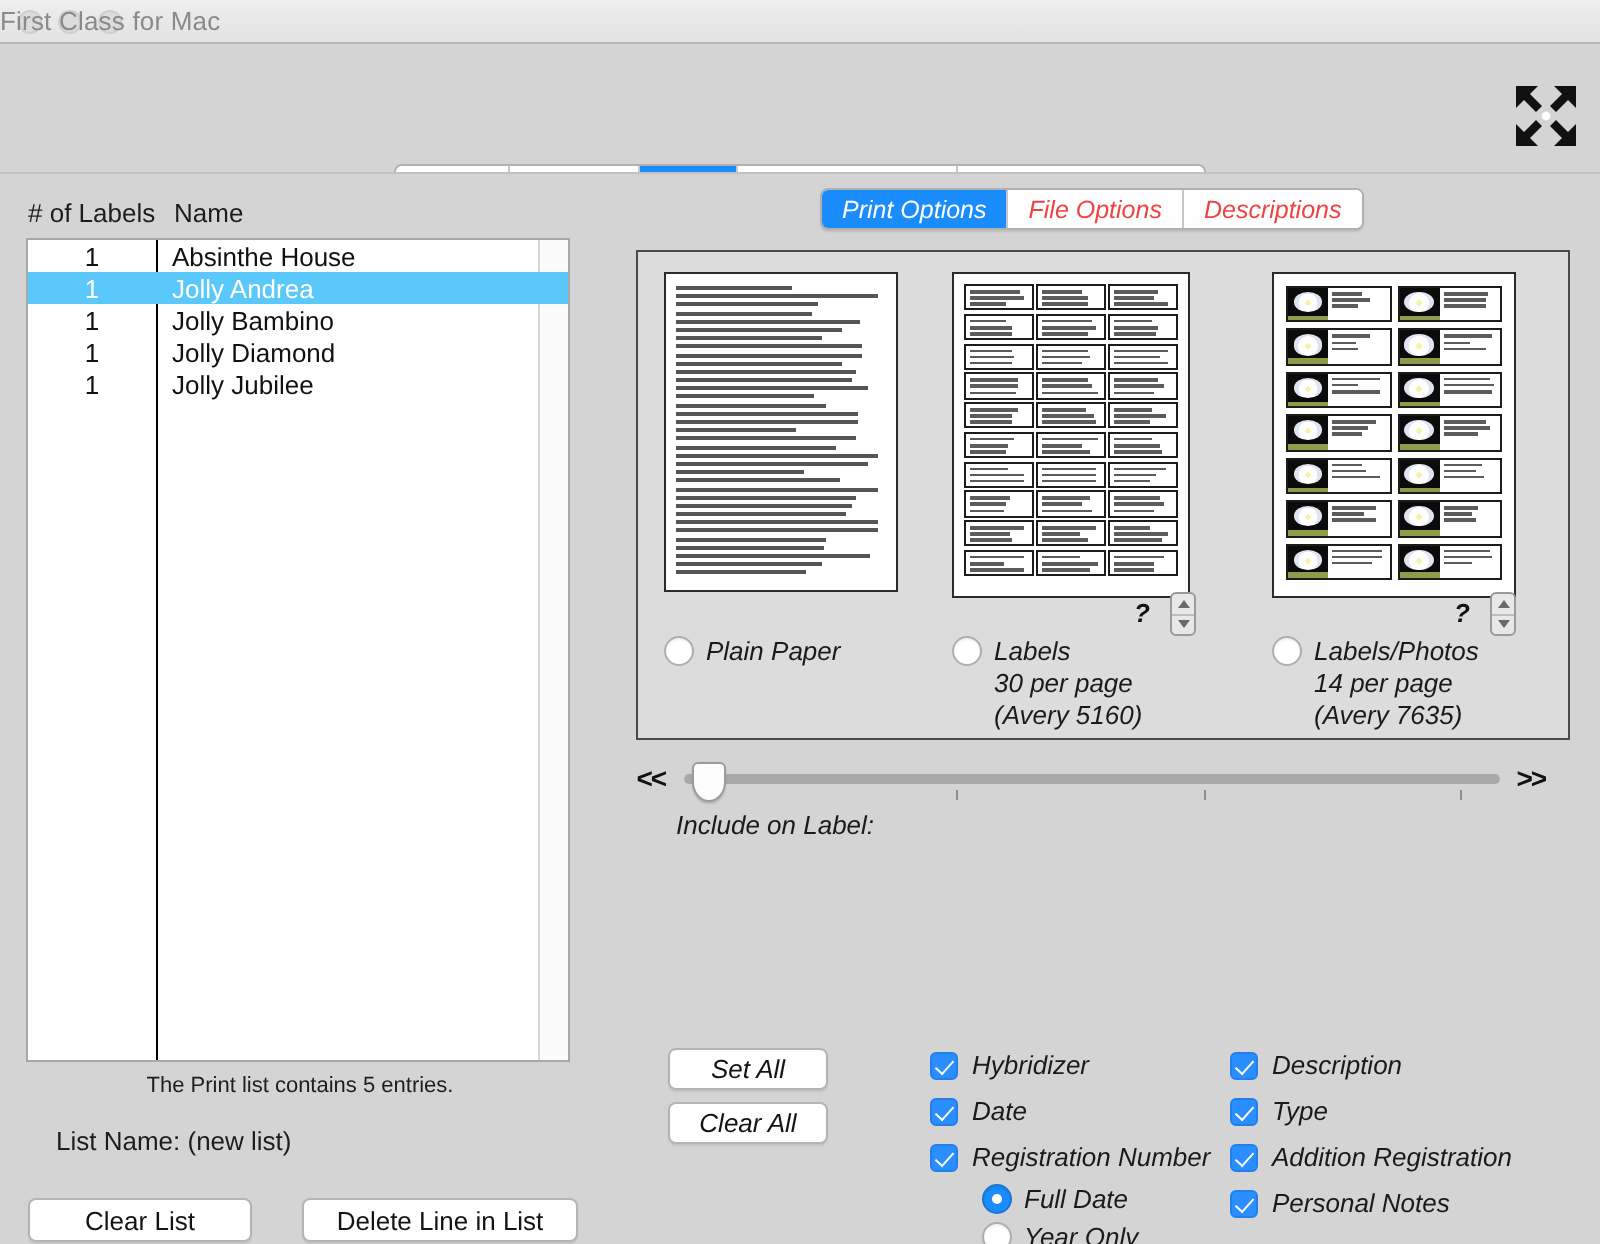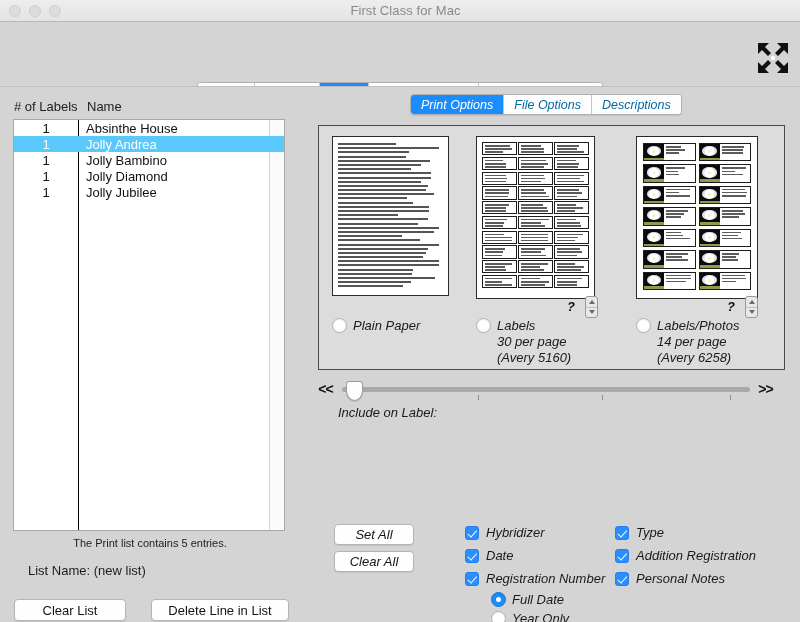--- a/index.html
+++ b/index.html
@@ -16,21 +16,21 @@
   .titlebar {
     position: absolute; left: 0; top: 0; width: 800px; height: 22px;
     background: linear-gradient(to bottom, #eeeeee, #e3e3e3);
     border-bottom: 1px solid #b9b9b9;
     display: flex; align-items: center;
   }
   .traffic { display: flex; gap: 8px; margin-left: 9px; }
   .tl { width: 12px; height: 12px; border-radius: 50%;
         background: #dcdcdc; border: 1px solid #cfcfcf; }
   .win-title {
-    position: absolute; left: 11px; right: 0; text-align: center;
+    position: absolute; left: 0; right: 0; text-align: left;
     font-size: 13px; color: #8a8a8a; letter-spacing: .1px;
   }
 
   
   .header { position: absolute; left: 0; top: 22px; width: 800px; height: 66px;
             background: #d4d4d4; }
 
   
   .expand-icon { position: absolute; right: 8px; top: 17px;
                  width: 38px; height: 38px; cursor: pointer; }
@@ -117,21 +117,21 @@
   
   .right { position: absolute; left: 300px; top: 0; width: 500px; height: 536px; font-style: italic; }
 
   .subtabbar {
     position: absolute; left: 110px; top: 7px; display: flex; height: 21px;
     border: 1px solid #b0b0b0; border-radius: 4px; overflow: hidden;
     background: #fff; box-shadow: 0 1px 1px rgba(0,0,0,.10);
   }
   .subtab {
     padding: 0 10px; display: flex; align-items: center; font-size: 12.5px;
-    color: #0369a1; background: #fefefe; border-right: 1px solid #c6c6c6;
+    color: #ef4444; background: #fefefe; border-right: 1px solid #c6c6c6;
     cursor: pointer; white-space: nowrap;
   }
   .subtab:last-child { border-right: none; }
   .subtab.active { background: #1b8cfb; color: #fff; }
 
   .preview-box {
     position: absolute; left: 18px; top: 38px; width: 467px; height: 245px;
     background: #dcdcdc; border: 1px solid #4a4a4a;
   }
 
@@ -711,21 +711,21 @@
           <div class="choice-sub">30 per page</div>
           <div class="choice-sub">(Avery 5160)</div>
         </div>
 
         <div class="paper-choice" id="choice-photos">
           <label class="choice-head">
             <span class="radio"></span>
             <span>Labels/Photos</span>
           </label>
           <div class="choice-sub">14 per page</div>
-          <div class="choice-sub">(Avery 6258)</div>
+          <div class="choice-sub">(Avery 7635)</div>
         </div>
       </div>
 
       <div class="slider-row">
         <span class="slide-arrow" id="slide-left">&lt;&lt;</span>
         <span class="slide-arrow" id="slide-right">&gt;&gt;</span>
         <div class="slide-track"></div>
         <div class="tick" style="left:168px"></div>
         <div class="tick" style="left:292px"></div>
         <div class="tick" style="left:420px"></div>
@@ -758,20 +758,24 @@
           <label class="radio-opt">
             <span class="radio"></span>
             <span>Year Only</span>
           </label>
         </div>
       </div>
 
       <div class="check-col" id="col-b">
         <label class="chk-opt">
           <span class="chk on"></span>
+          <span>Description</span>
+        </label>
+        <label class="chk-opt">
+          <span class="chk on"></span>
           <span>Type</span>
         </label>
         <label class="chk-opt">
           <span class="chk on"></span>
           <span>Addition Registration</span>
         </label>
         <label class="chk-opt">
           <span class="chk on"></span>
           <span>Personal Notes</span>
         </label>

